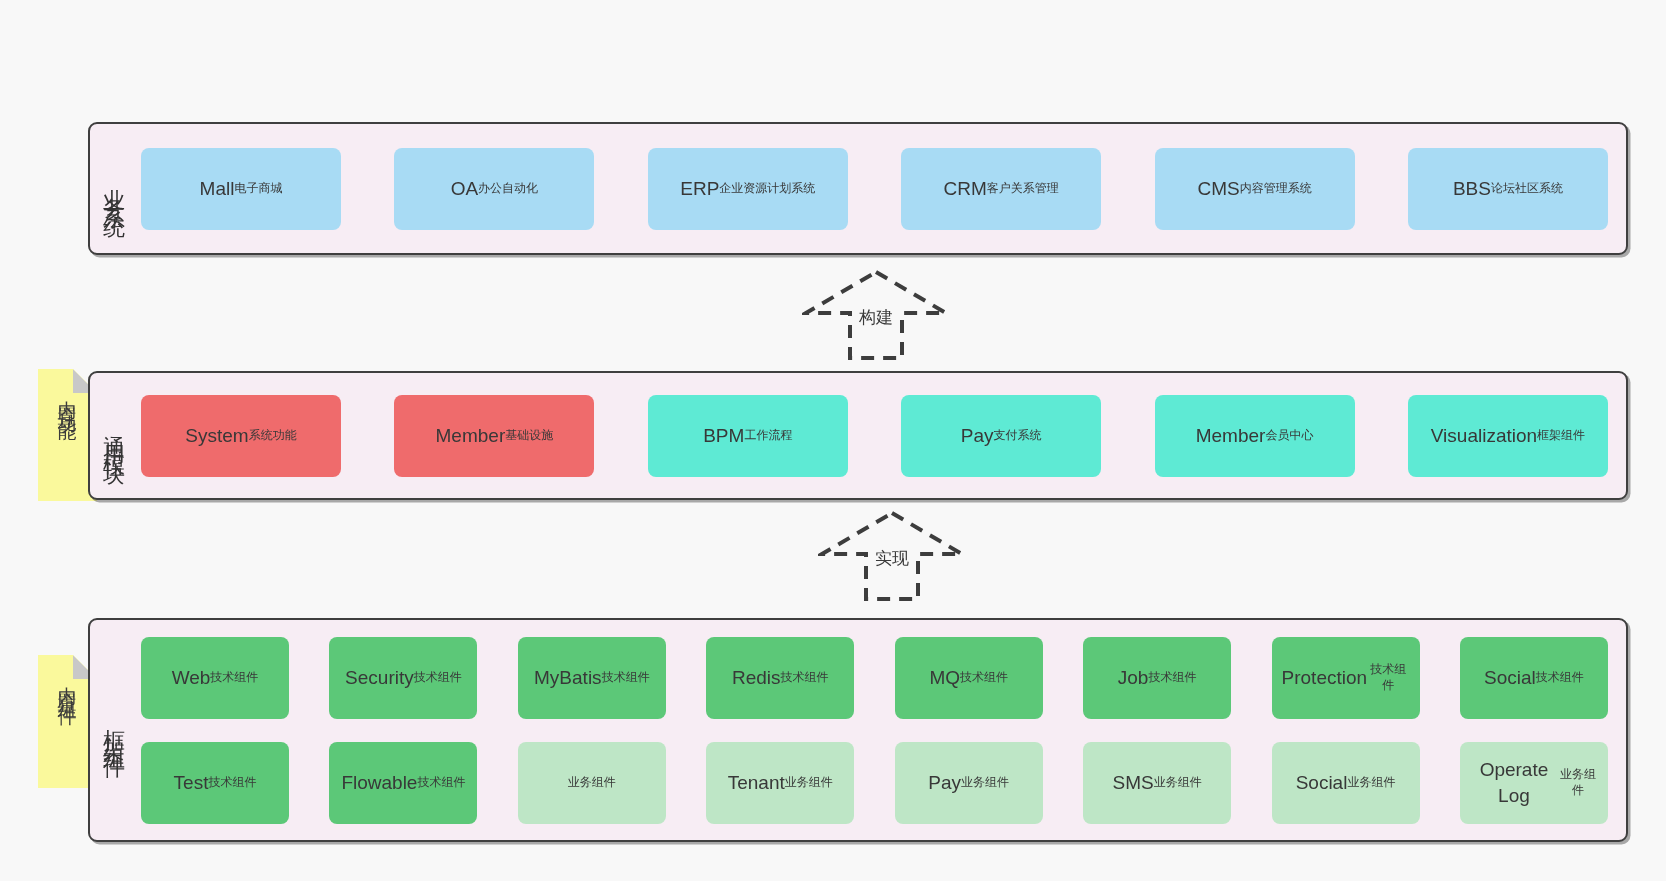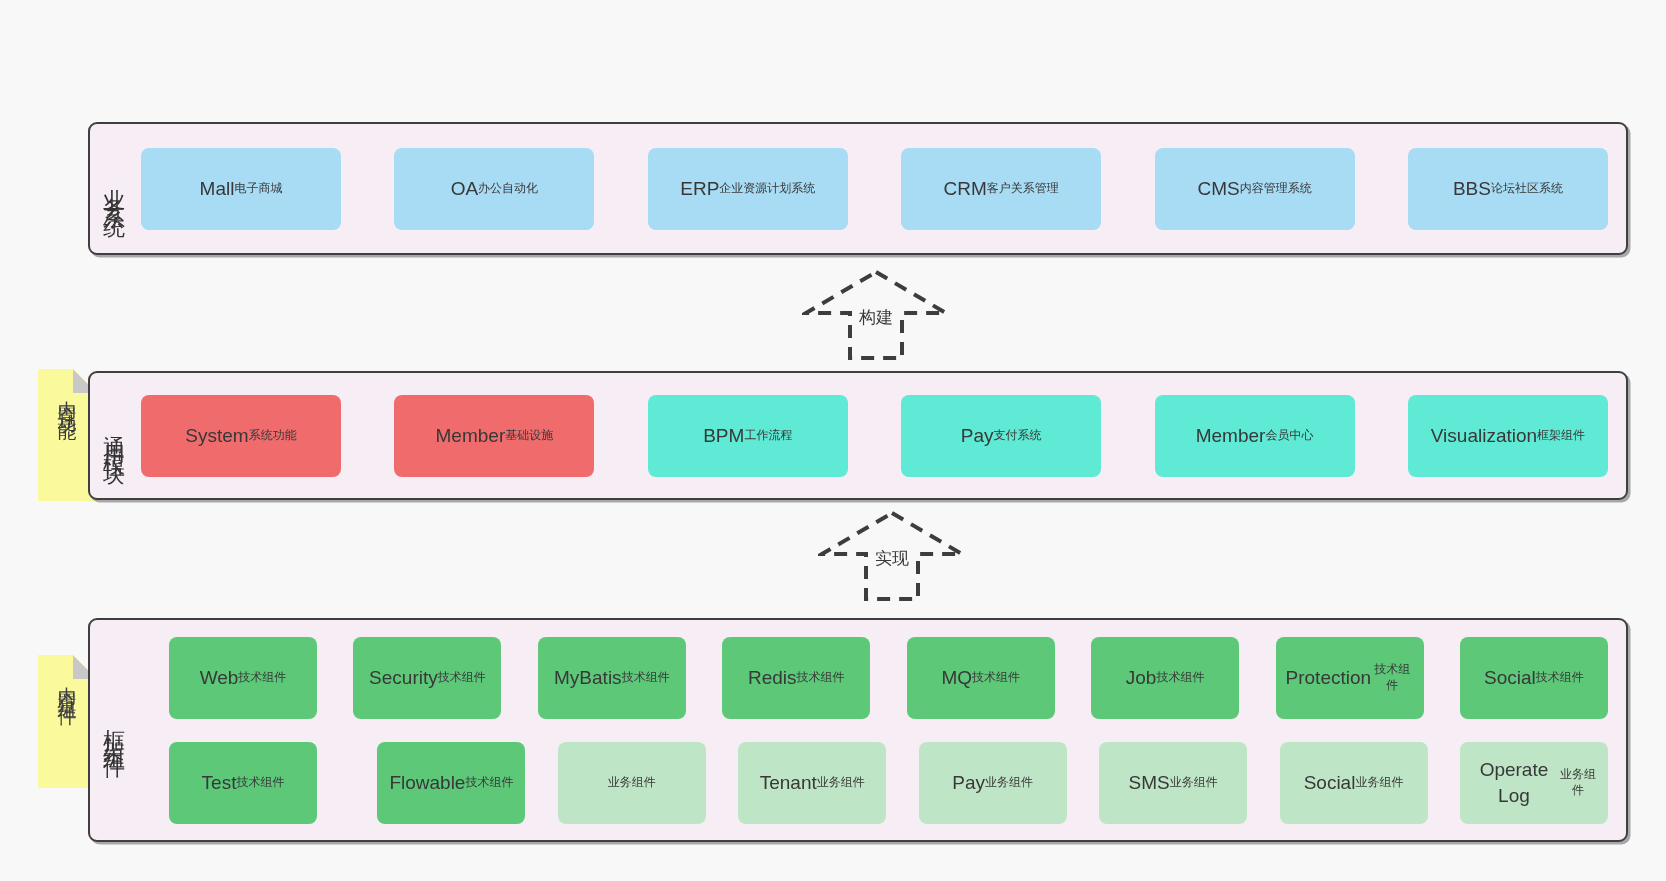--- a/index.html
+++ b/index.html
@@ -69,21 +69,21 @@
     padding: 0 10px;
   }
   .w6 { width: 200px; }   
   .w8 { width: 148px; }   
   .bname { font-size: 19px; }
   .bsub  { font-size: 12px; }
 
   .blue       { background: #a8dbf4; }
   .red        { background: #ef6b6c; }
   .pink       { background: #5eead4; }
-  .green      { background: #5cc878; margin-left: 28px; }
+  .green      { background: #5cc878; }
   .lightgreen { background: #bee6c6; }
 
   
   .note {
     position: absolute;
     left: 38px;
     width: 59px;
     background: #faf99c;
     z-index: 0;
     clip-path: polygon(0 0, calc(100% - 24px) 0, 100% 24px, 100% 100%, 0 100%);

